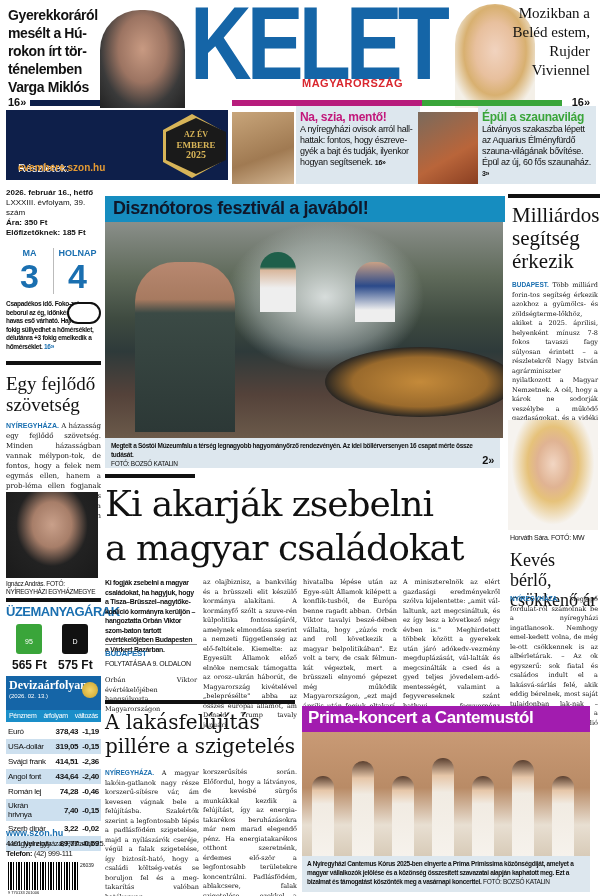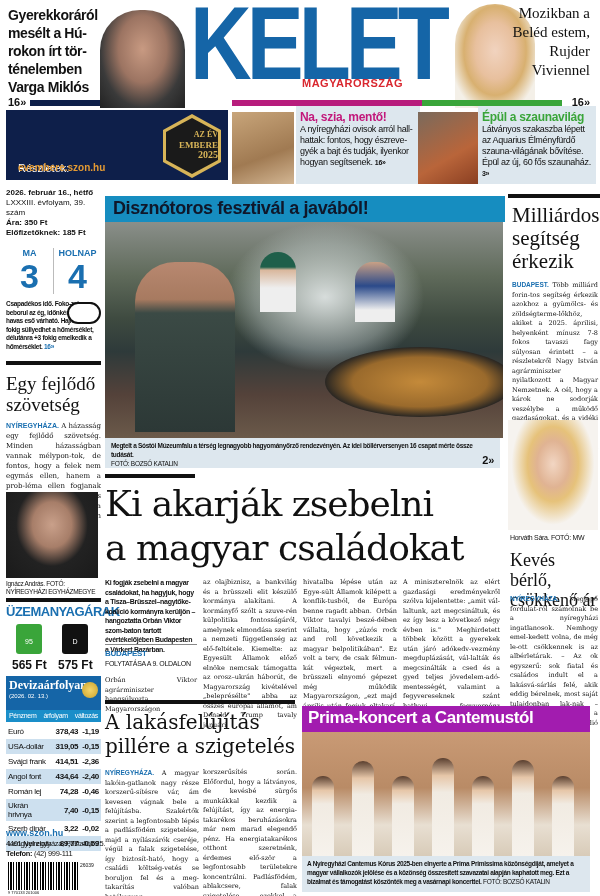--- a/index.html
+++ b/index.html
@@ -15,21 +15,21 @@
 #logo{left:190px;top:0;width:240px;height:86px;font-family:"Liberation Sans",sans-serif;font-weight:bold;font-size:104px;line-height:86px;color:#1565a7;letter-spacing:-6px;transform:scaleX(0.82);transform-origin:left top;white-space:nowrap}
 #logo-sub{left:302px;top:77px;font-size:11px;font-weight:bold;color:#d9262e;letter-spacing:0.5px}
 #top-right-photo{left:455px;top:4px;width:80px;height:104px;border-radius:40px 40px 0 0;background:radial-gradient(ellipse at 50% 45%,#f1d3bf 0%,#e8c09e 35%,#d8b070 55%,#f4f0e8 80%)}
 #top-right-teaser{right:10px;top:4px;width:90px;text-align:right;font-size:15px;line-height:19px}
 .stripe{top:100px;height:6px}
 #szavazzon{left:6px;top:110px;width:222px;height:70px;background:#0e1f4a;overflow:hidden}
 #szavazzon .title{left:12px;top:8px;font-family:"Liberation Serif",serif;font-weight:bold;font-size:22px;color:#d7b458;letter-spacing:1px}
 #szavazzon .det{left:12px;top:52px;font-size:11px;color:#fff;font-weight:normal}
 #szavazzon .url{left:12px;top:52px;font-size:10px;color:#e49a33;font-weight:bold}
 #badge{left:163px;top:114px;width:58px;height:64px;background:#d7b458;clip-path:polygon(50% 0,100% 25%,100% 75%,50% 100%,0 75%,0 25%)}
-#badge-in{left:166px;top:118px;width:52px;height:56px;background:#1a1a1a;clip-path:polygon(50% 0,100% 25%,100% 75%,50% 100%,0 75%,0 25%);color:#d7b458;text-align:right;font-family:"Liberation Serif",serif;font-size:8px;font-weight:bold;padding-top:12px;line-height:10px}
+#badge-in{left:166px;top:118px;width:60px;height:56px;background:#1a1a1a;clip-path:polygon(50% 0,100% 25%,100% 75%,50% 100%,0 75%,0 25%);color:#d7b458;text-align:center;font-family:"Liberation Serif",serif;font-size:8px;font-weight:bold;padding-top:12px;line-height:10px}
 #na-photo{left:232px;top:112px;width:62px;height:72px;background:linear-gradient(160deg,#c8a57a,#a07a52 60%,#d3b693)}
 #na-box{left:296px;top:106px;width:124px;height:78px;background:#dde7ee;padding:4px}
 #na-box .h{color:#c2187b;font-weight:bold;font-size:12px}
 #na-box .t{font-size:9px;line-height:11px}
 #szauna-photo{left:418px;top:112px;width:60px;height:72px;background:linear-gradient(150deg,#7a6a5c,#b9653a 60%,#8a3f22)}
 #szauna-box{left:478px;top:106px;width:118px;height:78px;background:#dde7ee;padding:4px}
 #szauna-box .h{color:#3aa53a;font-weight:bold;font-size:12px}
 #szauna-box .t{font-size:9px;line-height:11px}
 
 #leftcol{left:6px;top:188px;width:95px}
@@ -217,21 +217,21 @@
 <div class="abs sep" style="left:105px;top:474px;width:90px"></div>
 <div class="abs" id="main-head">
   <div>Ki akarják zsebelni</div>
   <div>a magyar családokat</div>
 </div>
 <div class="abs colsans cond" style="left:105px;top:578px;width:92px">Ki fogják zsebelni a magyar családokat, ha hagyjuk, hogy a Tisza–Brüsszel–nagytőke-koalíció kormányra kerüljön – hangoztatta Orbán Viktor szom-baton tartott évértékelőjében Budapesten a Várkert Bazárban.</div>
 <div class="abs" style="left:105px;top:644px;width:92px;border-top:1px solid #888;padding-top:4px">
   <div class="blue cond" style="font-weight:bold;font-size:8px">BUDAPEST</div>
   <div class="cond" style="font-size:7px;margin-top:2px">FOLYTATÁSA A 9. OLDALON</div>
 </div>
-<div class="abs col" style="left:105px;top:676px;width:92px">Orbán Viktor agrárminiszter hangsúlyozta, Magyarországon</div>
+<div class="abs col" style="left:105px;top:676px;width:92px">Orbán Viktor évértékelőjében hangsúlyozta, Magyarországon</div>
 <div class="abs col" style="left:203px;top:578px;width:94px">az olajbiznisz, a bankvilág és a brüsszeli elit készülő kormánya alakítani.&nbsp;&nbsp;A kormányfő szólt a szuve-rén külpolitika fontosságáról, amelynek elmondása szerint a nemzeti függetlenség az elő-feltétele. Kiemelte: az Egyesült Államok előző elnöke nemcsak támogatta az orosz–ukrán háborút, de Magyarország kivételével „beleprésélte" abba az összes európai államot, ám Donald Trump tavaly januári</div>
 <div class="abs col" style="left:303px;top:578px;width:94px">hivatalba lépése után az Egye-sült Államok kilépett a konflik-tusból, de Európa benne ragadt abban.&nbsp;&nbsp;Orbán Viktor tavalyi beszé-dében vállalta, hogy „zúzós rock and roll következik a magyar belpolitikában". Ez volt a terv, de csak félmun-kát végeztek, mert a brüsszeli elnyomó gépezet még működik Magyarországon, „ezt majd április után fogjuk eltakarí-tani".</div>
 <div class="abs col" style="left:403px;top:578px;width:97px">A miniszterelnök az elért gazdasági eredményekről szólva kijelentette: „amit vál-laltunk, azt megcsináltuk, és ez így lesz a következő négy évben is."&nbsp;&nbsp;Meghirdetett többek között a gyerekek után járó adókedv-vezmény megduplázását, vál-lalták és megcsinálták a csed és a gyed teljes jövedelem-adó-mentességét, valamint a fegyvereseknek szánt hathavi fegyverpénz kifizetését.</div>
 
 <div class="abs sep" style="left:508px;top:194px;width:92px"></div>
 <div class="abs" id="rc-title1">Milliárdos segítség érkezik</div>
 <div class="abs col" id="rc-body1"><span class="lead">BUDAPEST.</span> <span>Több milliárd forin-tos segítség érkezik azokhoz a gyümölcs- és zöldségterme-lőkhöz, akiket a 2025. áprilisi, helyenként mínusz 7-8 fokos tavaszi fagy súlyosan érintett – a részletekről Nagy István agrárminiszter nyilatkozott a Magyar Nemzetnek. A cél, hogy a károk ne sodorják veszélybe a működő gazdaságokat, és a vidéki családok megélhetése biztonságban maradjon. A leg-nagyobb érintett Szabolcs-Szat-már-Bereg vármegye viselte, ahol 8600 hektárt érin-tett a fagykár. (MW)</span> <b class="blue" style="font-size:11px">7»</b></div>
 <div class="abs" id="sara-photo"></div>
 <div class="abs cond" style="left:510px;top:534px;font-size:7px">Horváth Sára. FOTÓ: MW</div>
 <div class="abs" id="rc-title2">Kevés bérlő, csökkenő ár</div>

